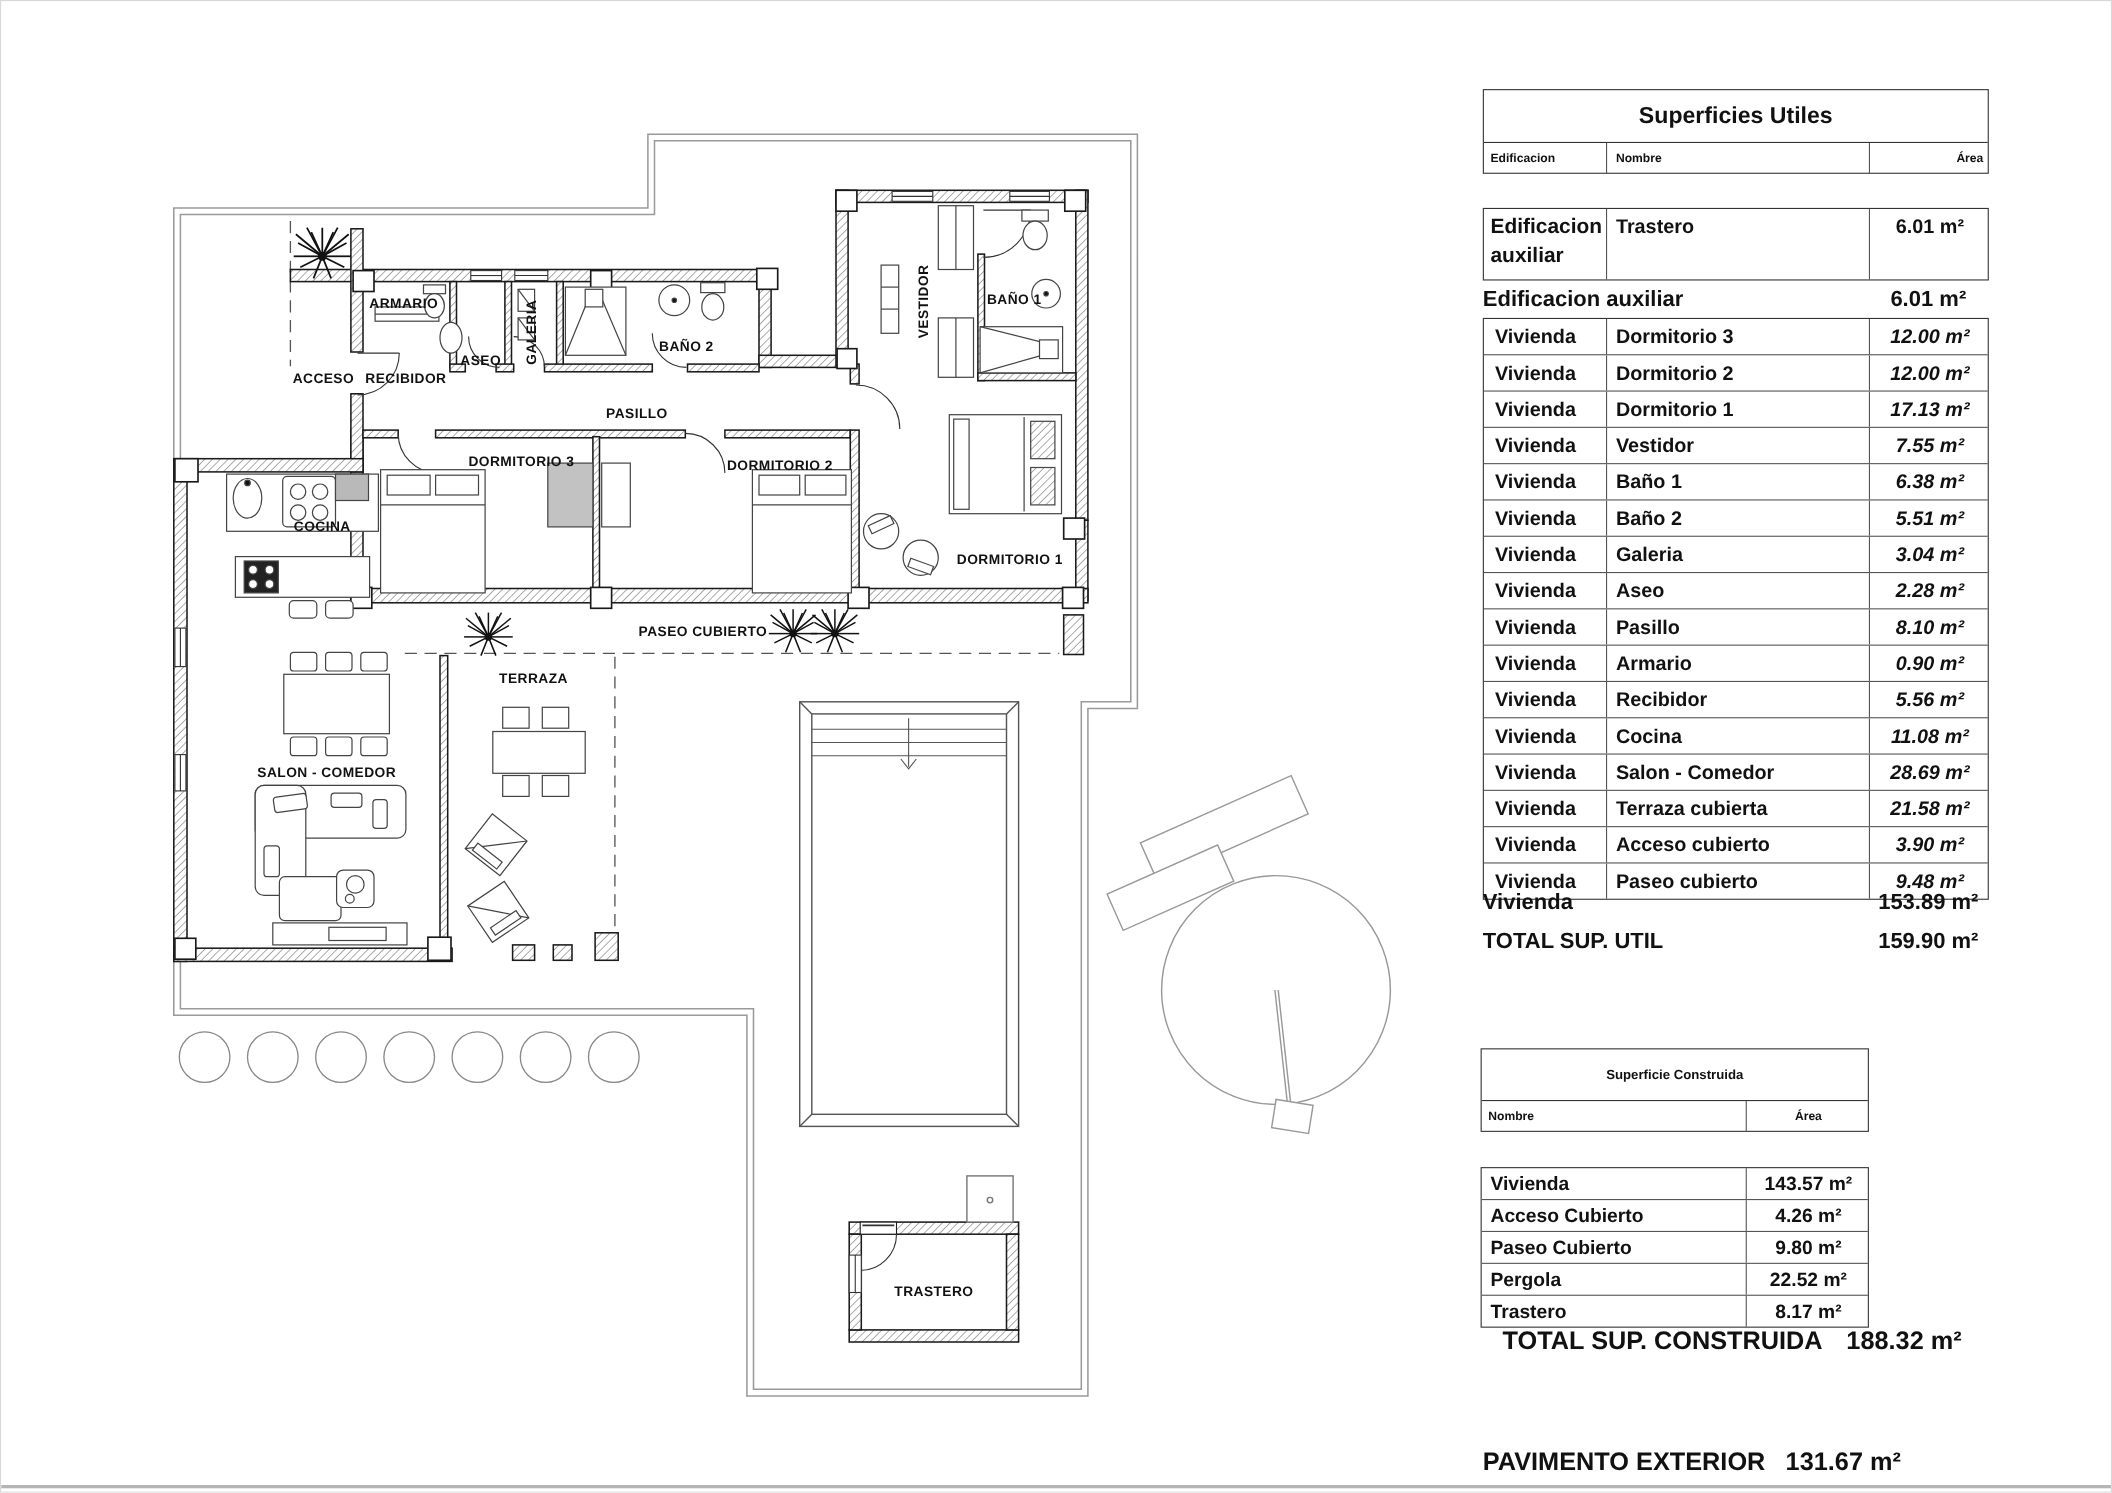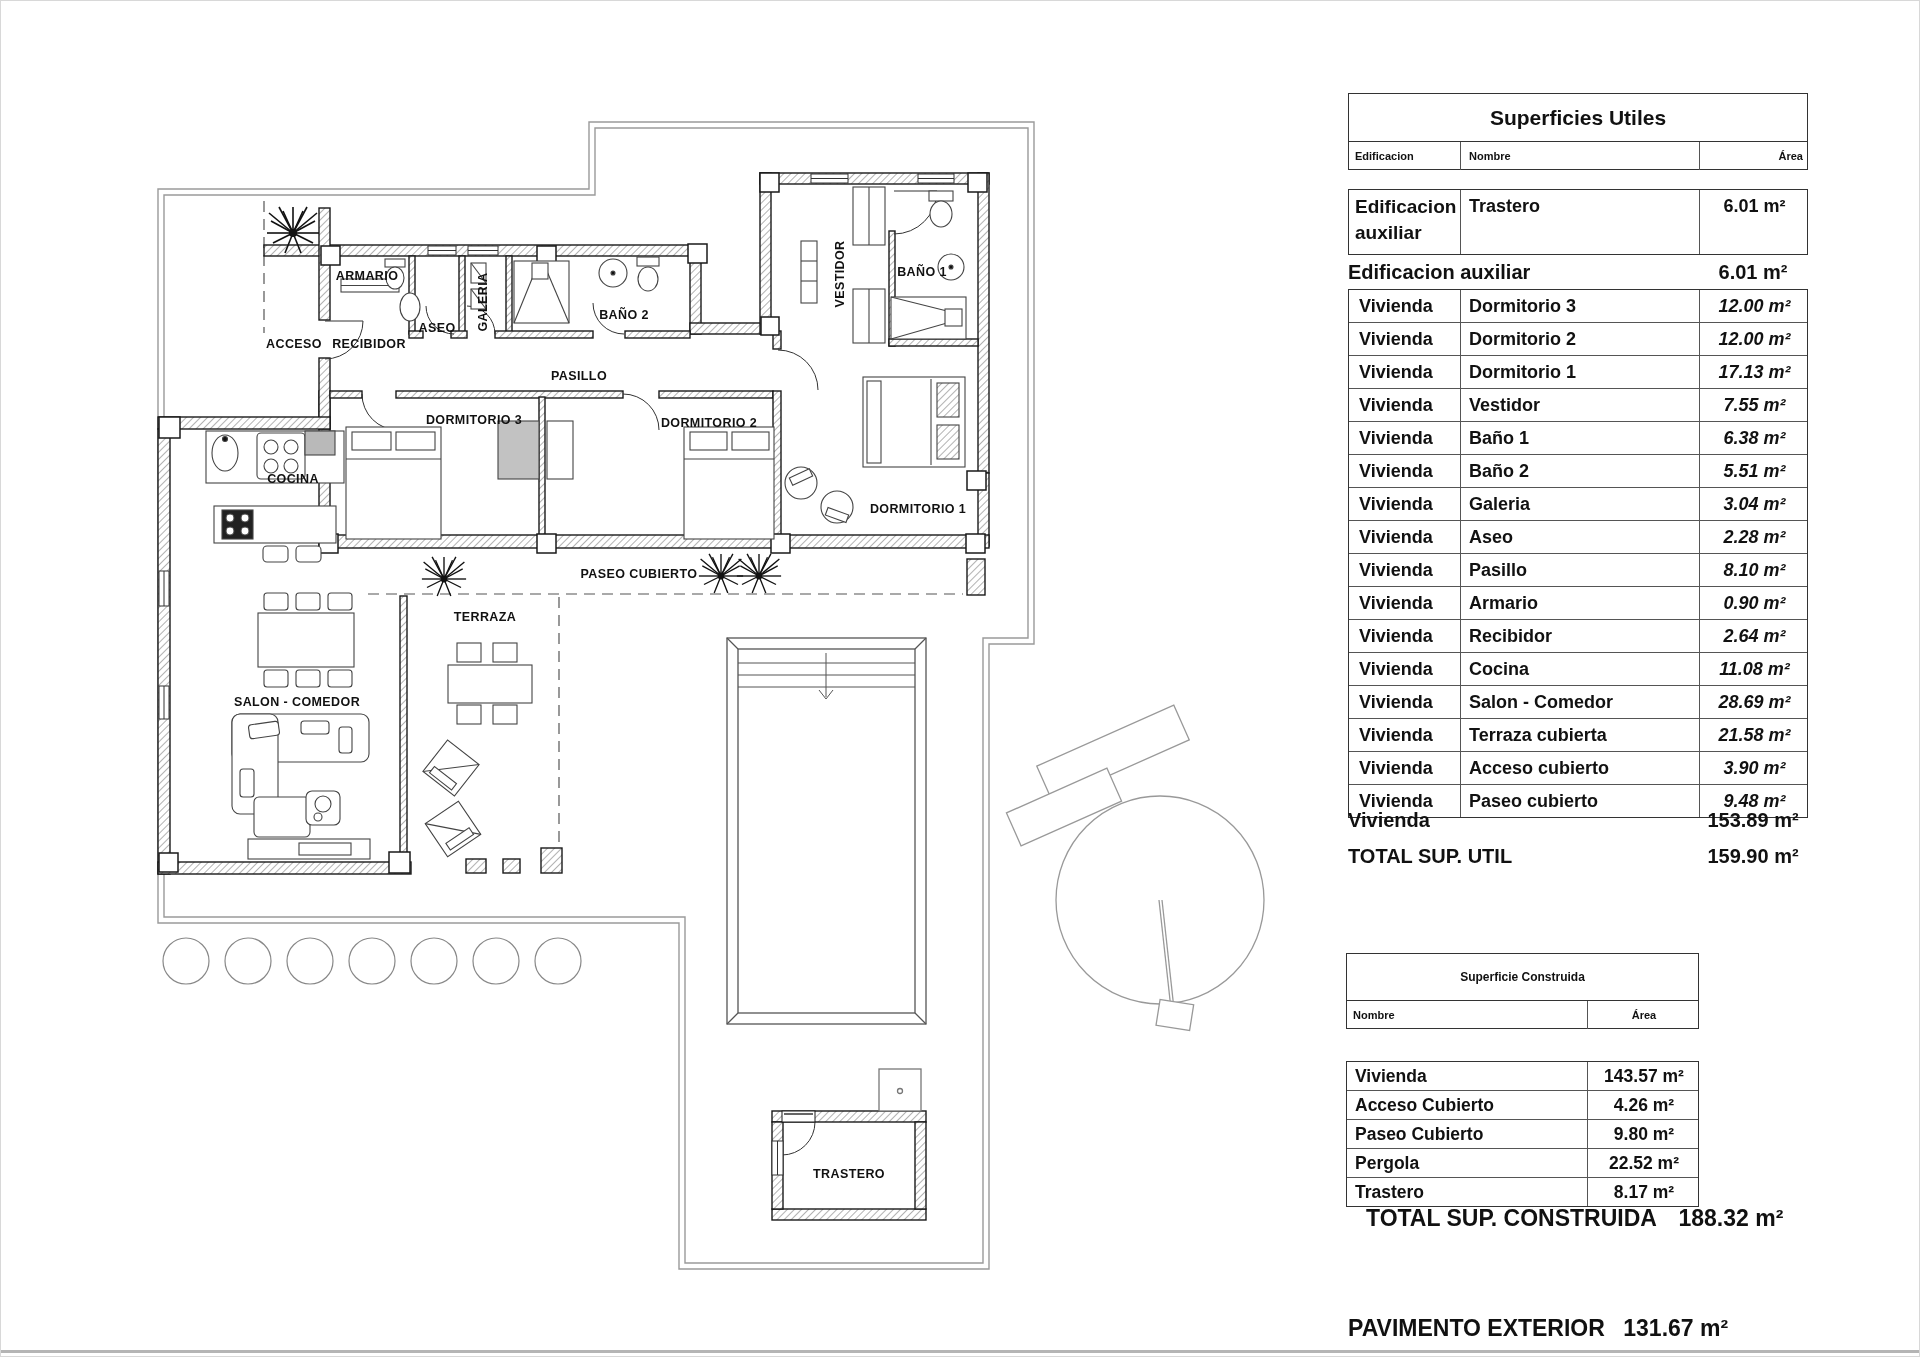--- a/index.html
+++ b/index.html
@@ -4,21 +4,21 @@
 <style>
   html,body{margin:0;padding:0;background:#fff;}
   #page{position:relative;width:1920px;height:1357px;background:#ffffff;overflow:hidden;
         font-family:"Liberation Sans", sans-serif;border:1px solid #d8d8d8;box-sizing:border-box;}
   #plan-svg{position:absolute;left:0;top:0;}
   .room-label{font-family:"Liberation Sans", sans-serif;font-weight:bold;font-size:12.5px;fill:#111;letter-spacing:.4px;}
   
   .tbl{position:absolute;color:#111;font-weight:bold;}
   .box{border:1.6px solid #333;box-sizing:border-box;}
   .t1{left:1347px;top:80px;width:460px;}
-  .t1 .titlebox{position:absolute;left:0;top:12px;width:460px;height:77px;}
+  .t1 .titlebox{position:absolute;left:0;top:0;width:460px;height:77px;}
   .t1 .title{height:47px;display:flex;align-items:center;justify-content:center;font-size:21px;border-bottom:1.4px solid #333;}
   .t1 .hdr{height:28px;display:grid;grid-template-columns:111px 239px 110px;}
   .hcell{display:flex;align-items:center;font-size:11px;padding-left:6px;box-sizing:border-box;}
   .hcell.mid{border-left:1.2px solid #555;padding-left:8px;}
   .hcell.area{border-left:1.2px solid #555;justify-content:flex-end;padding-right:6px;}
   .t1 .tallrow{position:absolute;left:0;top:108px;width:460px;height:66px;display:grid;grid-template-columns:111px 239px 110px;}
   .tallrow .c{padding:4px 6px;font-size:19px;line-height:1.35;box-sizing:border-box;}
   .tallrow .c.mid{border-left:1.2px solid #555;padding-left:8px;font-size:18px;}
   .tallrow .c.area{border-left:1.2px solid #555;text-align:center;font-size:18px;}
   .sumrow{position:absolute;width:460px;height:34px;display:flex;align-items:center;justify-content:space-between;font-size:20px;}
@@ -470,21 +470,21 @@
           <div class="c area">8.10 m²</div>
         </div>
     <div class="r">
           <div class="c">Vivienda</div>
           <div class="c mid">Armario</div>
           <div class="c area">0.90 m²</div>
         </div>
     <div class="r">
           <div class="c">Vivienda</div>
           <div class="c mid">Recibidor</div>
-          <div class="c area">2.64 m²</div>
+          <div class="c area">5.56 m²</div>
         </div>
     <div class="r">
           <div class="c">Vivienda</div>
           <div class="c mid">Cocina</div>
           <div class="c area">11.08 m²</div>
         </div>
     <div class="r">
           <div class="c">Vivienda</div>
           <div class="c mid">Salon - Comedor</div>
           <div class="c area">28.69 m²</div>

